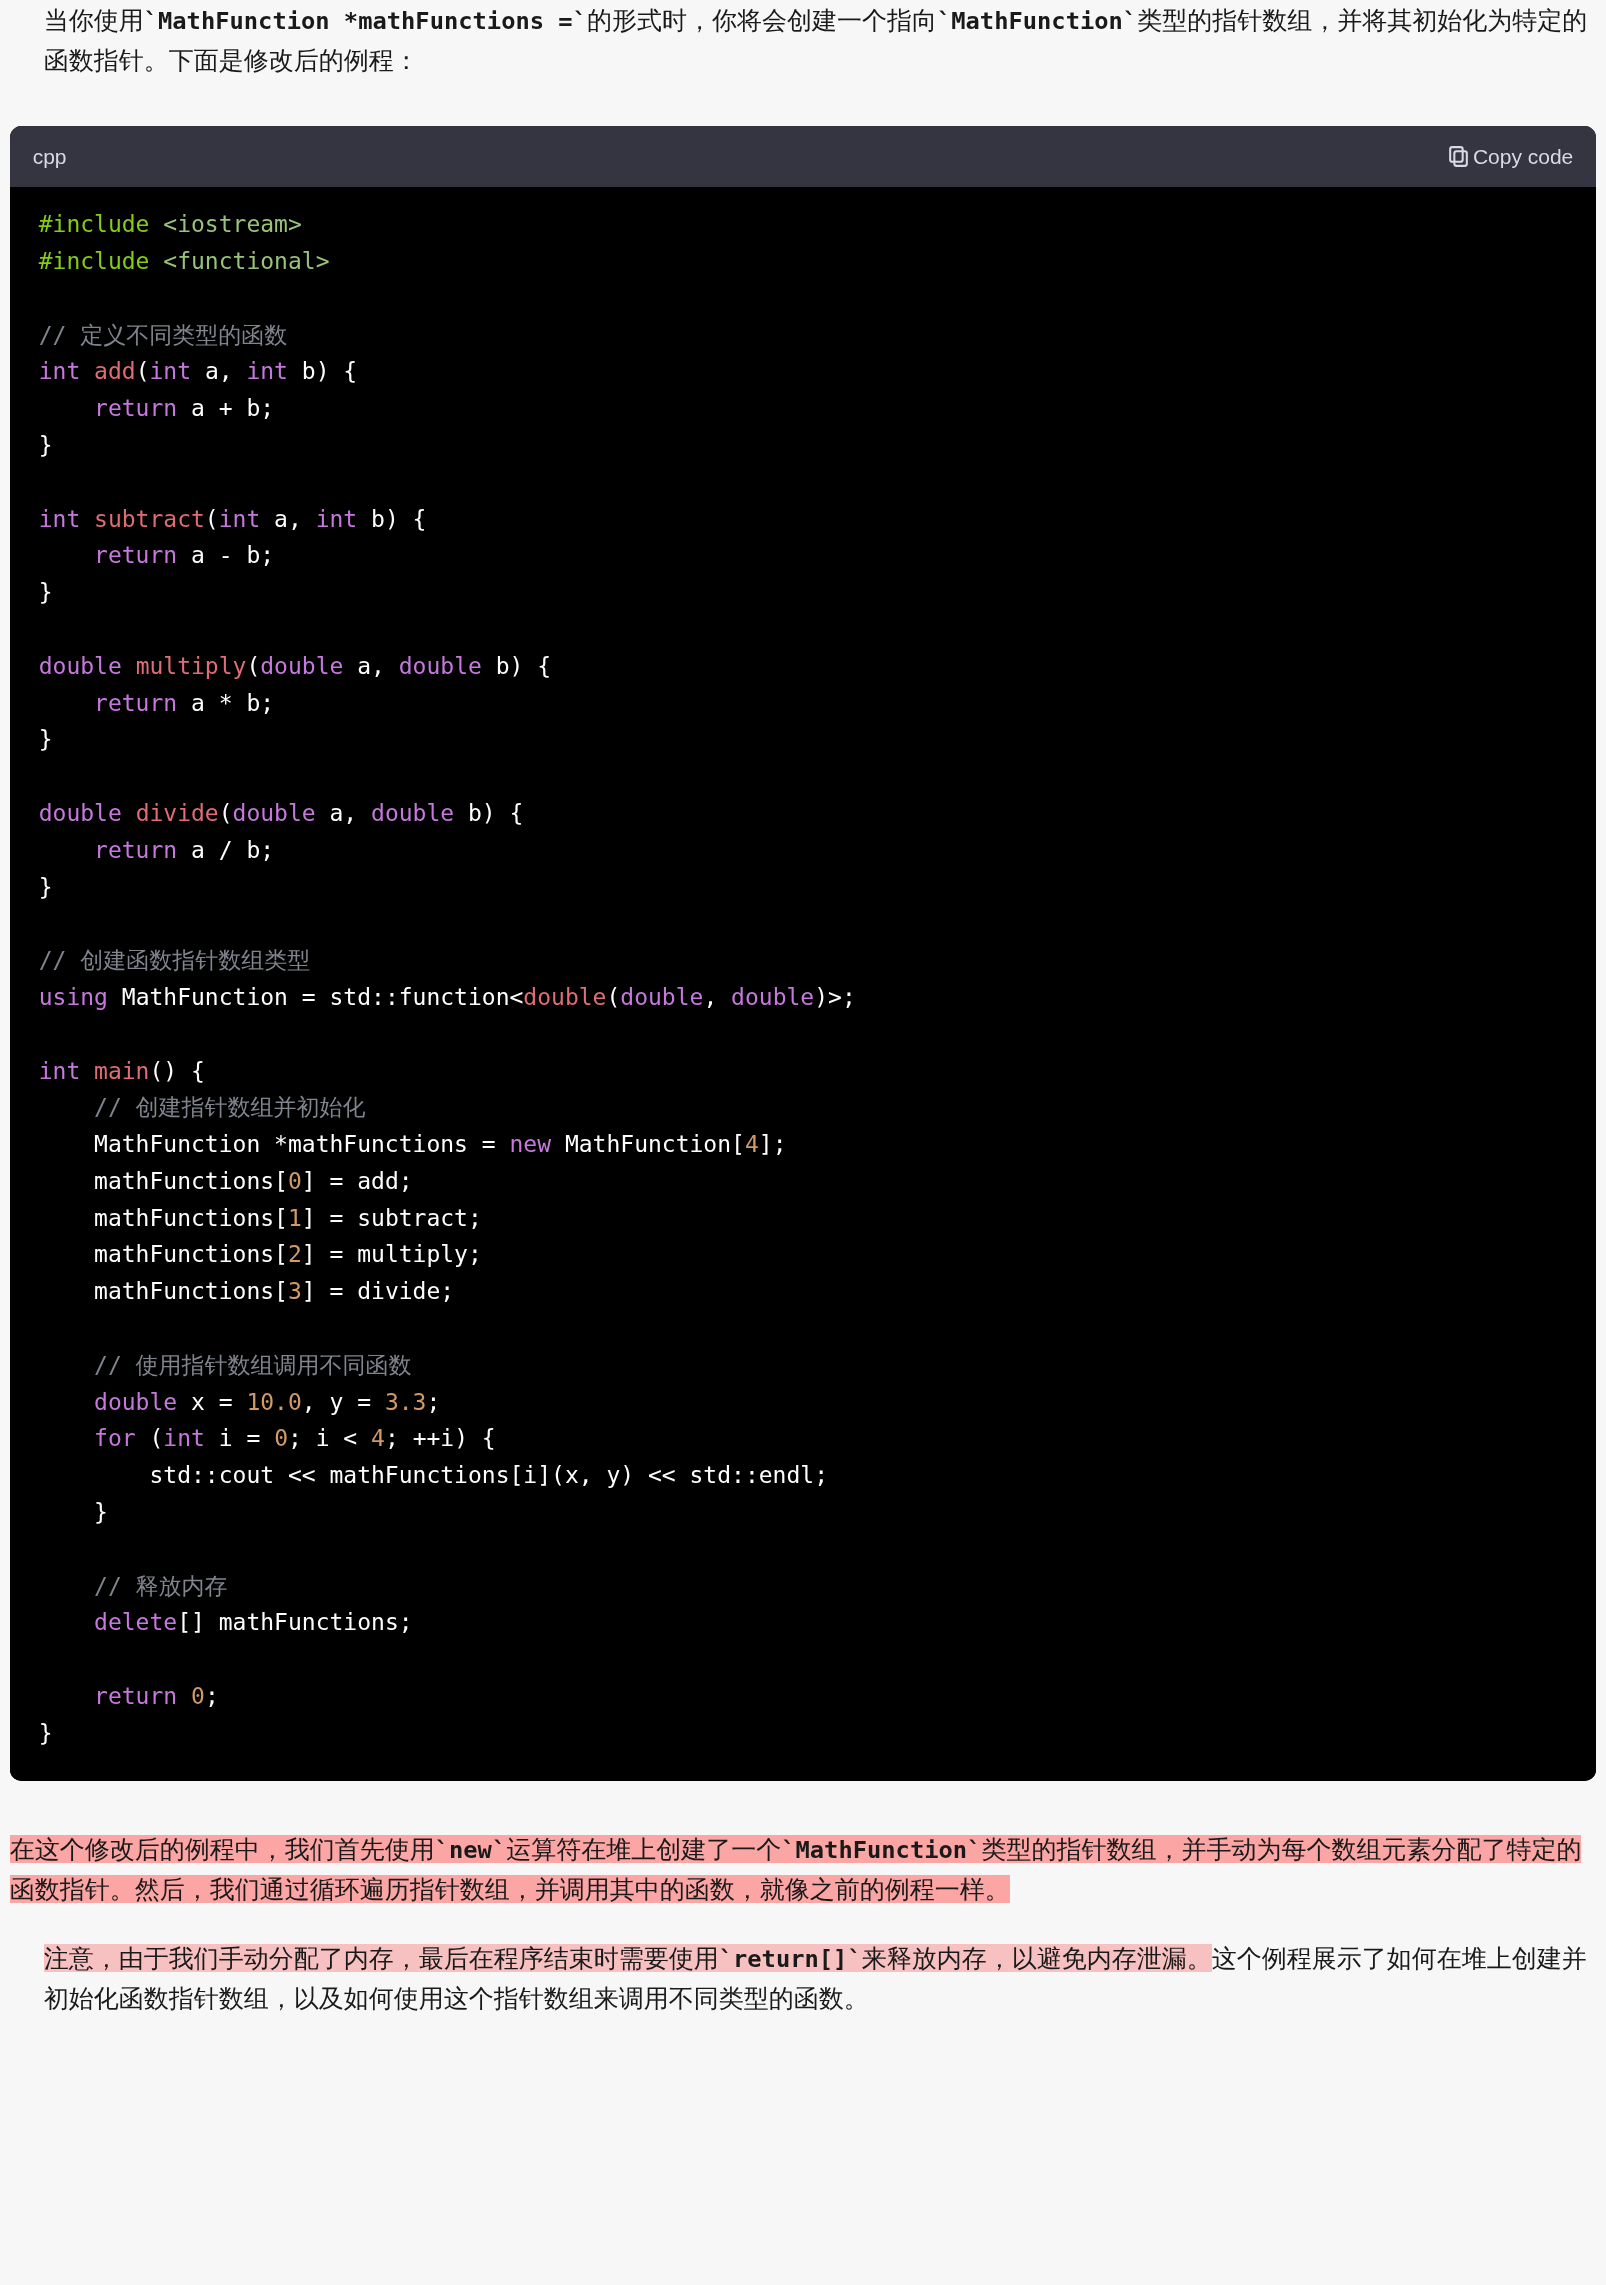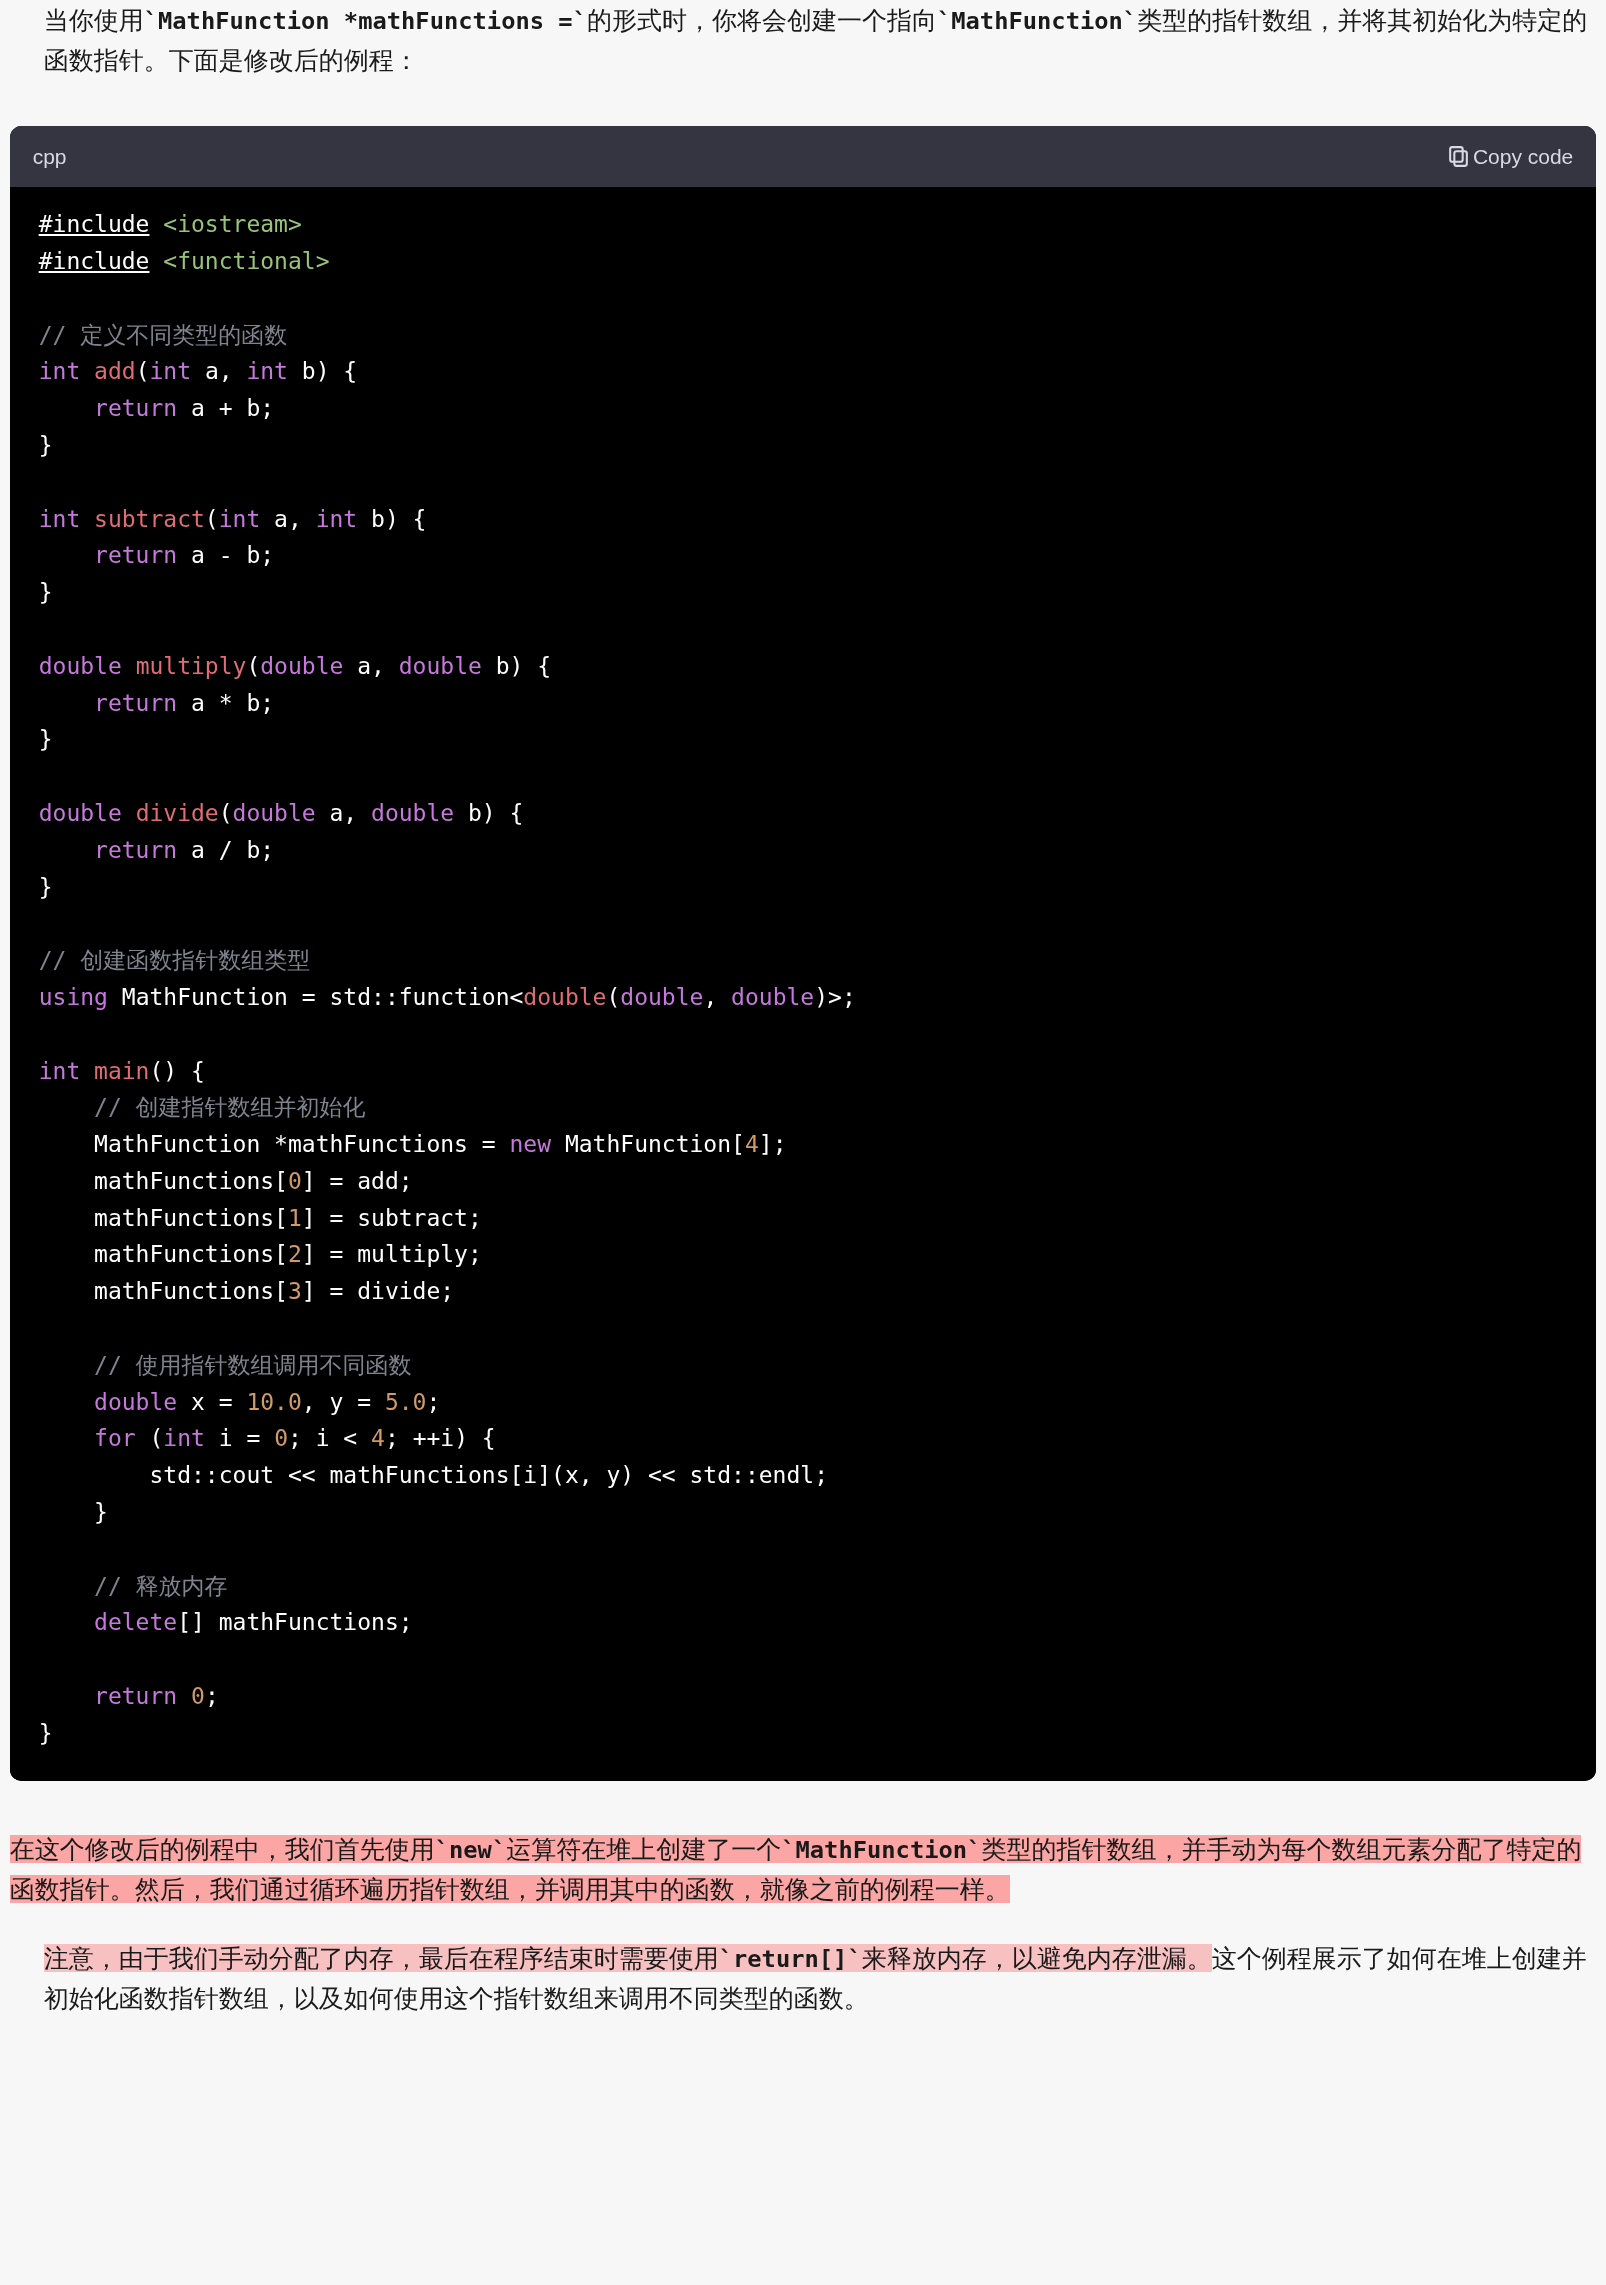--- a/index.html
+++ b/index.html
@@ -54,21 +54,21 @@
     color: #fff;
     padding: 19.3px 29px 29px 29px;
     font-family: ui-monospace, "SFMono-Regular", Menlo, Consolas, monospace;
     font-size: 23px;
     line-height: 1.6;
     white-space: pre;
     overflow-x: auto;
   }
 
   
-  .tok-pre  { color: #ffffff; text-decoration: underline; }   
+  .tok-pre  { color: #84cc16; }   
   .tok-inc  { color: #98c379; }   
   .tok-com  { color: #7f848e; margin-top: 48px; }   
   .tok-kw   { color: #c678dd; }   
   .tok-fn   { color: #e06c75; }   
   .tok-num  { color: #d19a66; }      
   .tok-typename { color: #e06c75; } 
 
   .hl-yellow { background: #fca5a5; }
   .hl-red    { background: #f8c1c1; }
 
@@ -121,21 +121,21 @@
 
 <span class="tok-kw">int</span><span class="tok-fn"> main</span><span>() {</span>
 <span class="tok-com">    // 创建指针数组并初始化</span>
 <span>    MathFunction *mathFunctions = </span><span class="tok-kw">new</span><span> MathFunction[</span><span class="tok-num">4</span><span>];</span>
 <span>    mathFunctions[</span><span class="tok-num">0</span><span>] = add;</span>
 <span>    mathFunctions[</span><span class="tok-num">1</span><span>] = subtract;</span>
 <span>    mathFunctions[</span><span class="tok-num">2</span><span>] = multiply;</span>
 <span>    mathFunctions[</span><span class="tok-num">3</span><span>] = divide;</span>
 
 <span class="tok-com">    // 使用指针数组调用不同函数</span>
-<span class="tok-kw">    double</span><span> x = </span><span class="tok-num">10.0</span><span>, y = </span><span class="tok-num">5.0</span><span>;</span>
+<span class="tok-kw">    double</span><span> x = </span><span class="tok-num">10.0</span><span>, y = </span><span class="tok-num">3.3</span><span>;</span>
 <span class="tok-kw">    for</span><span> (</span><span class="tok-kw">int</span><span> i = </span><span class="tok-num">0</span><span>; i &lt; </span><span class="tok-num">4</span><span>; ++i) {</span>
 <span>        std::cout &lt;&lt; mathFunctions[i](x, y) &lt;&lt; std::endl;</span>
 <span>    }</span>
 
 <span class="tok-com">    // 释放内存</span>
 <span class="tok-kw">    delete</span><span>[] mathFunctions;</span>
 
 <span class="tok-kw">    return</span><span> </span><span class="tok-num">0</span><span>;</span>
 <span>}</span></pre>
 </div>

